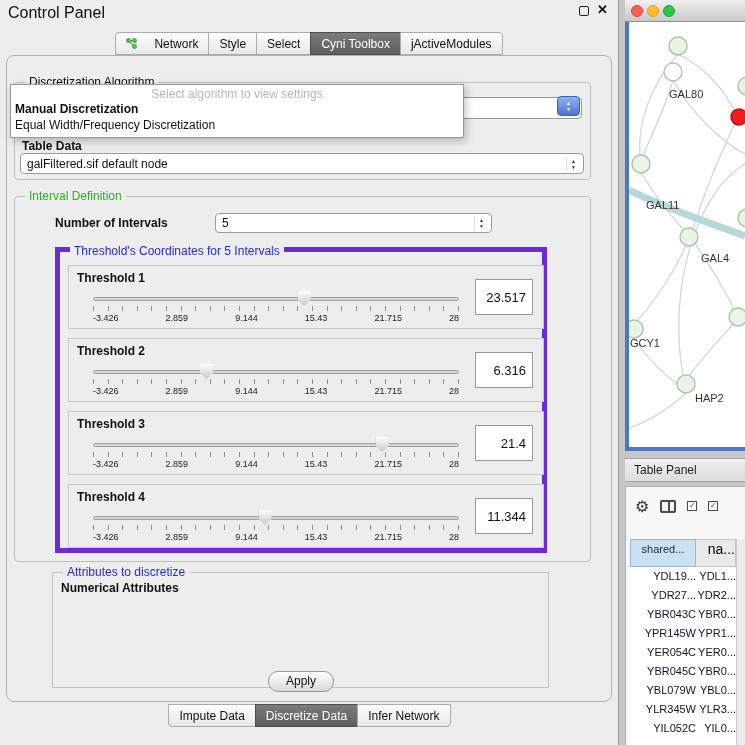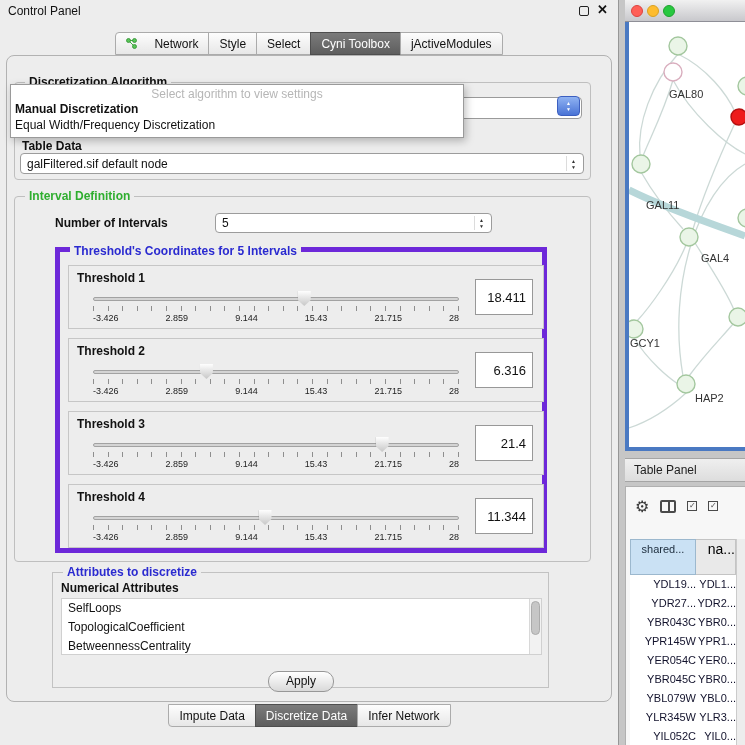--- a/index.html
+++ b/index.html
@@ -1,36 +1,36 @@
 <!DOCTYPE html>
 <html><head>
 <meta charset="utf-8">
 <style>
   *{box-sizing:border-box;margin:0;padding:0}
   html,body{width:745px;height:745px}
   body{position:relative;background:#c6c6c6;font-family:"Liberation Sans",sans-serif;overflow:hidden;-webkit-font-smoothing:antialiased}
 
   
   .cp{position:absolute;left:0;top:0;width:619px;height:745px;background:#ededed;border-right:1px solid #969696}
-  .cp-title{position:absolute;left:8px;top:4px;font-size:12px;color:#111}
+  .cp-title{position:absolute;left:8px;top:4px;font-size:16px;color:#111}
   .float-btn{position:absolute;right:29px;top:6px;width:10px;height:10px;border:1.5px solid #222;border-radius:2px}
   .close-btn{position:absolute;right:10px;top:2px;font-size:13px;font-weight:bold;color:#111}
 
   .tabs-top{position:absolute;top:32px;left:0;width:100%;display:flex;justify-content:center;z-index:5}
   .tab{height:23px;padding:0 10px;font-size:12px;color:#111;background:linear-gradient(#fdfdfd,#e7e7e7);border:1px solid #ababab;margin-left:-1px;display:flex;align-items:center;gap:17px;white-space:nowrap}
   .tab.sel{background:linear-gradient(#7b7b7b,#5e5e5e);color:#fff;border-color:#4e4e4e}
   .tabs-top .tab:first-child{border-radius:4px 0 0 0;margin-left:0}
   .tabs-top .tab:last-child{border-radius:0 4px 0 0}
   .tabs-bottom{position:absolute;top:704px;left:0;width:619px;display:flex;justify-content:center;z-index:5}
   .tabs-bottom .tab:first-child{border-radius:0 0 0 4px;margin-left:0}
   .tabs-bottom .tab:last-child{border-radius:0 0 4px 0}
 
   .main-frame{position:absolute;left:6px;top:55px;width:606px;height:647px;border:1px solid #b2b2b2;border-radius:8px}
 
-  .grp-title{position:absolute;top:-8px;left:10px;background:#ededed;padding:0 4px;font-size:12px;font-weight:bold;color:#111;white-space:nowrap}
+  .grp-title{position:absolute;top:-8px;left:10px;background:#ededed;padding:0 4px;font-size:12px;font-weight:normal;color:#111;white-space:nowrap}
   .grp-title.green{color:#2fae2f}
   .grp-title.blue{color:#2a2ad0}
 
   .algo-group{position:absolute;left:14px;top:82px;width:577px;height:98px;border:1px solid #bfbfbf;border-radius:4px;z-index:1}
   .algo-combo{position:absolute;left:8px;top:14px;right:8px;height:22px;background:#fff;border:1px solid #9a9a9a;border-radius:4px}
   .algo-stepper{position:absolute;left:557px;top:96px;width:23px;height:20px;background:linear-gradient(#90b3f2,#4a74d6);border:1px solid #3c5fc0;border-radius:4px;z-index:60;display:flex;flex-direction:column;align-items:center;justify-content:center;color:#fff;font-size:5px;line-height:6px}
 
   .algo-popup{position:absolute;left:10px;top:84px;width:454px;height:54px;background:#fff;border:1px solid #9a9a9a;box-shadow:2px 3px 8px rgba(0,0,0,.25);z-index:50}
   .popup-hint{text-align:center;font-size:12px;color:#b6b6b6;padding-top:2px}
   .popup-opt{font-size:12px;color:#111;padding:1px 4px}
@@ -78,21 +78,21 @@
 
   
   .tp-header{position:absolute;left:625px;top:458px;width:120px;height:24px;background:linear-gradient(#efefef,#dddddd);border-top:1px solid #a5a5a5;border-bottom:1px solid #a5a5a5;font-size:12px;color:#222;line-height:22px;padding-left:9px}
   .tpanel{position:absolute;left:625px;top:486px;width:120px;height:259px;background:#f7f7f7;border-top:1px solid #b0b0b0;border-left:1px solid #b0b0b0}
   .tp-toolbar{position:absolute;left:0;top:0;right:0;height:38px;display:flex;align-items:center;padding-left:9px;gap:11px}
   .gear{font-size:16px;color:#3a3a3a}
   .colicon{width:16px;height:13px;border:2px solid #4a4a4a;border-radius:2px;position:relative}
   .colicon::after{content:"";position:absolute;left:6px;top:0;bottom:0;width:2px;background:#4a4a4a}
   .cbicon{width:10px;height:10px;border:1.5px solid #4a4a4a;font-size:8px;line-height:7px;color:#4a4a4a;text-align:center}
   .ttable{position:absolute;left:4px;top:52px;right:9px;bottom:0;background:#fff}
-  .thead{display:flex;height:36px}
+  .thead{display:flex;height:28px}
   .th1{width:66px;background:#cae1f4;border:1px solid #9cb8ce;font-size:11px;line-height:18px;text-align:center;color:#1b2b3b;overflow:hidden;white-space:nowrap}
   .th2{flex:1;background:#e9e9e9;border:1px solid #c4c4c4;border-left:0;font-size:14px;line-height:18px;text-align:right;overflow:hidden;white-space:nowrap}
   .trow{display:flex;height:19px}
   .tcell{font-size:11px;line-height:19px;color:#12122c;text-align:right;overflow:hidden;white-space:nowrap}
   .tc0{width:66px}
   .tc1{flex:1}
   .tp-vscroll{position:absolute;right:0;top:52px;bottom:0;width:9px;background:#ededed;border-left:1px solid #cbcbcb}
 </style>
 </head>
 <body>
@@ -176,21 +176,21 @@
           <div class="ticks"></div>
           <div class="tick-labels">
             <span>-3.426</span>
             <span>2.859</span>
             <span>9.144</span>
             <span>15.43</span>
             <span>21.715</span>
             <span>28</span>
           </div>
         </div>
-        <div class="thr-value">18.411</div>
+        <div class="thr-value">23.517</div>
       </div>
 
       <div class="thr-box t1">
         <div class="thr-name">Threshold 2</div>
         <div class="slider">
           <div class="track"></div>
           <div class="thumb" style="left: 30.9998%;"></div>
           <div class="ticks"></div>
           <div class="tick-labels">
             <span>-3.426</span>
@@ -238,28 +238,20 @@
           </div>
         </div>
         <div class="thr-value">11.344</div>
       </div>
     </div>
   </div>
 
   <div class="attr-group">
     <div class="grp-title blue">Attributes to discretize</div>
     <div class="attr-sub">Numerical Attributes</div>
-    <div class="attr-list">
-      <div class="attr-scroll">
-          <div class="attr-thumb"></div>
-        </div>
-    <div class="attr-item">SelfLoops</div>
-        <div class="attr-item">TopologicalCoefficient</div>
-        <div class="attr-item">BetweennessCentrality</div>
-      </div>
   </div>
 
   <div class="apply-btn">Apply</div>
 
   <div class="tabs-bottom">
     <div class="tab">
         <span>Impute Data</span>
       </div>
     <div class="tab sel">
         <span>Discretize Data</span>

